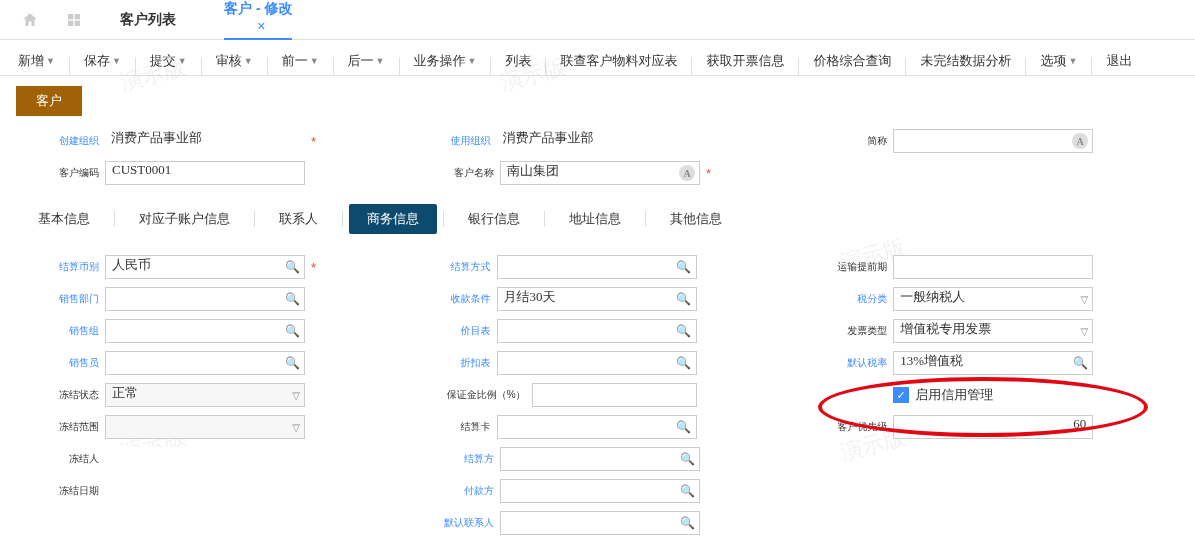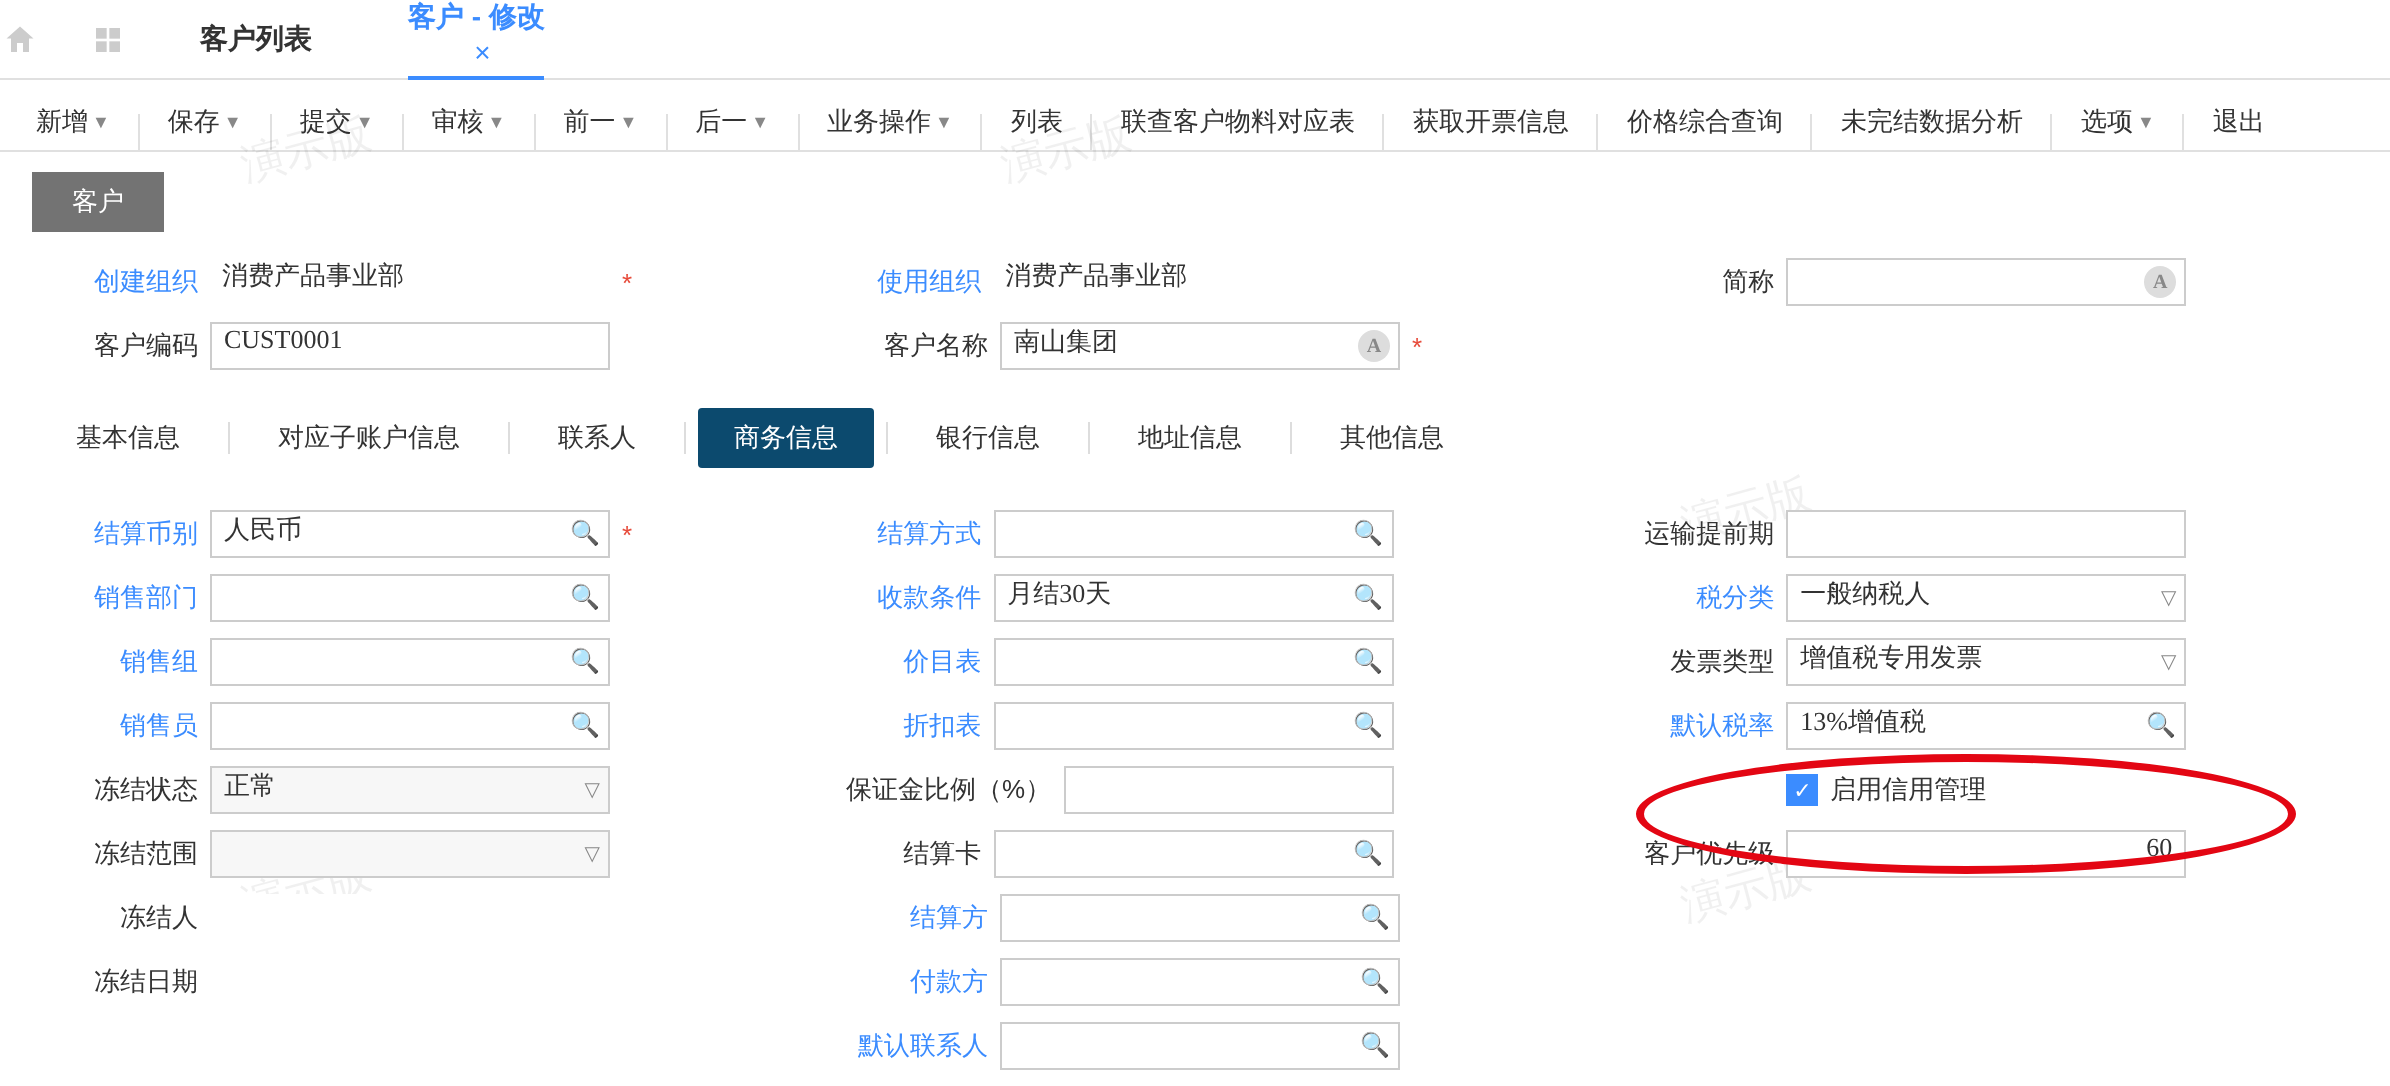--- a/index.html
+++ b/index.html
@@ -1,35 +1,35 @@
 <!DOCTYPE html>
 <html><head>
 <meta charset="utf-8">
 <style>
 * { box-sizing: border-box; margin: 0; padding: 0; }
 body { font-family: "Microsoft YaHei", Arial, sans-serif; font-size: 13px; color: #333; background: #fff; width: 1195px; }
-.top-tabs { display: flex; align-items: center; height: 40px; border-bottom: 1px solid #e0e0e0; padding-left: 0; gap: 24px; }
+.top-tabs { display: flex; align-items: center; height: 40px; border-bottom: 1px solid #e0e0e0; padding-left: 20px; gap: 24px; }
 .top-icon { width: 20px; height: 20px; color: #bbb; display: flex; align-items: center; justify-content: center; }
 .tab-item { padding: 0 12px; height: 40px; display: flex; align-items: center; font-size: 14px; font-weight: bold; position: relative; }
 .tab-item.active { color: #3b8cff; flex-direction: column; }
 .tab-item.active::after { content: ""; position: absolute; bottom: 0; left: 12px; right: 12px; height: 2px; background: #3b8cff; }
 .tab-close { margin-left: 6px; color: #3b8cff; font-size: 14px; font-weight: normal; }
 .toolbar { display: flex; align-items: flex-end; height: 36px; padding: 0 12px; gap: 4px; border-bottom: 1px solid #e0e0e0; flex-wrap: wrap; }
 .tb-btn { padding: 0 6px; height: 28px; display: flex; align-items: center; cursor: pointer; white-space: nowrap; }
 .tb-caret { margin-left: 2px; font-size: 9px; color: #888; }
 .tb-sep { width: 1px; height: 18px; background: #e0e0e0; margin: 0 4px; }
 .section-tab-bar { padding: 10px 16px 0; }
-.section-tab { display: inline-block; background: #737373; color: #fff; padding: 6px 20px; font-size: 13px; }
+.section-tab { display: inline-block; background: #a16207; color: #fff; padding: 6px 20px; font-size: 13px; }
 .form-area { padding: 12px 20px 0; }
 .form-row { display: flex; align-items: center; margin-bottom: 6px; min-height: 26px; }
 .cell { display: flex; align-items: center; }
 .cell.c1 { width: 395px; }
 .cell.c2 { width: 400px; }
 .cell.c3 { width: 370px; }
-.label { width: 85px; text-align: right; padding-right: 6px; font-size: 13px; }
+.label { width: 85px; text-align: right; padding-right: 6px; font-size: 10px; }
 .label.link { color: #3b8cff; }
 .input { width: 200px; height: 24px; border: 1px solid #ccc; padding: 0 6px; font-size: 13px; background: #fff; position: relative; font-family: Liberation Serif, serif; }
 .input.noborder { border: none; }
 .req { color: #e74c3c; margin-left: 6px; font-size: 13px; }
 .search-icon { position: absolute; right: 4px; top: 50%; transform: translateY(-50%); color: #aaa; font-size: 12px; }
 .dd-icon { position: absolute; right: 4px; top: 50%; transform: translateY(-50%); color: #888; font-size: 10px; }
 .a-icon { position: absolute; right: 4px; top: 50%; transform: translateY(-50%); width: 16px; height: 16px; border-radius: 50%; background: #ddd; color: #888; font-size: 10px; display: flex; align-items: center; justify-content: center; font-weight: bold; }
 .inner-tabs { display: flex; align-items: center; padding: 12px 20px 8px; gap: 0; }
 .inner-tab { padding: 6px 18px; cursor: pointer; }
 .inner-tab.active { background: #0c4a6e; color: #fff; border-radius: 2px; }

